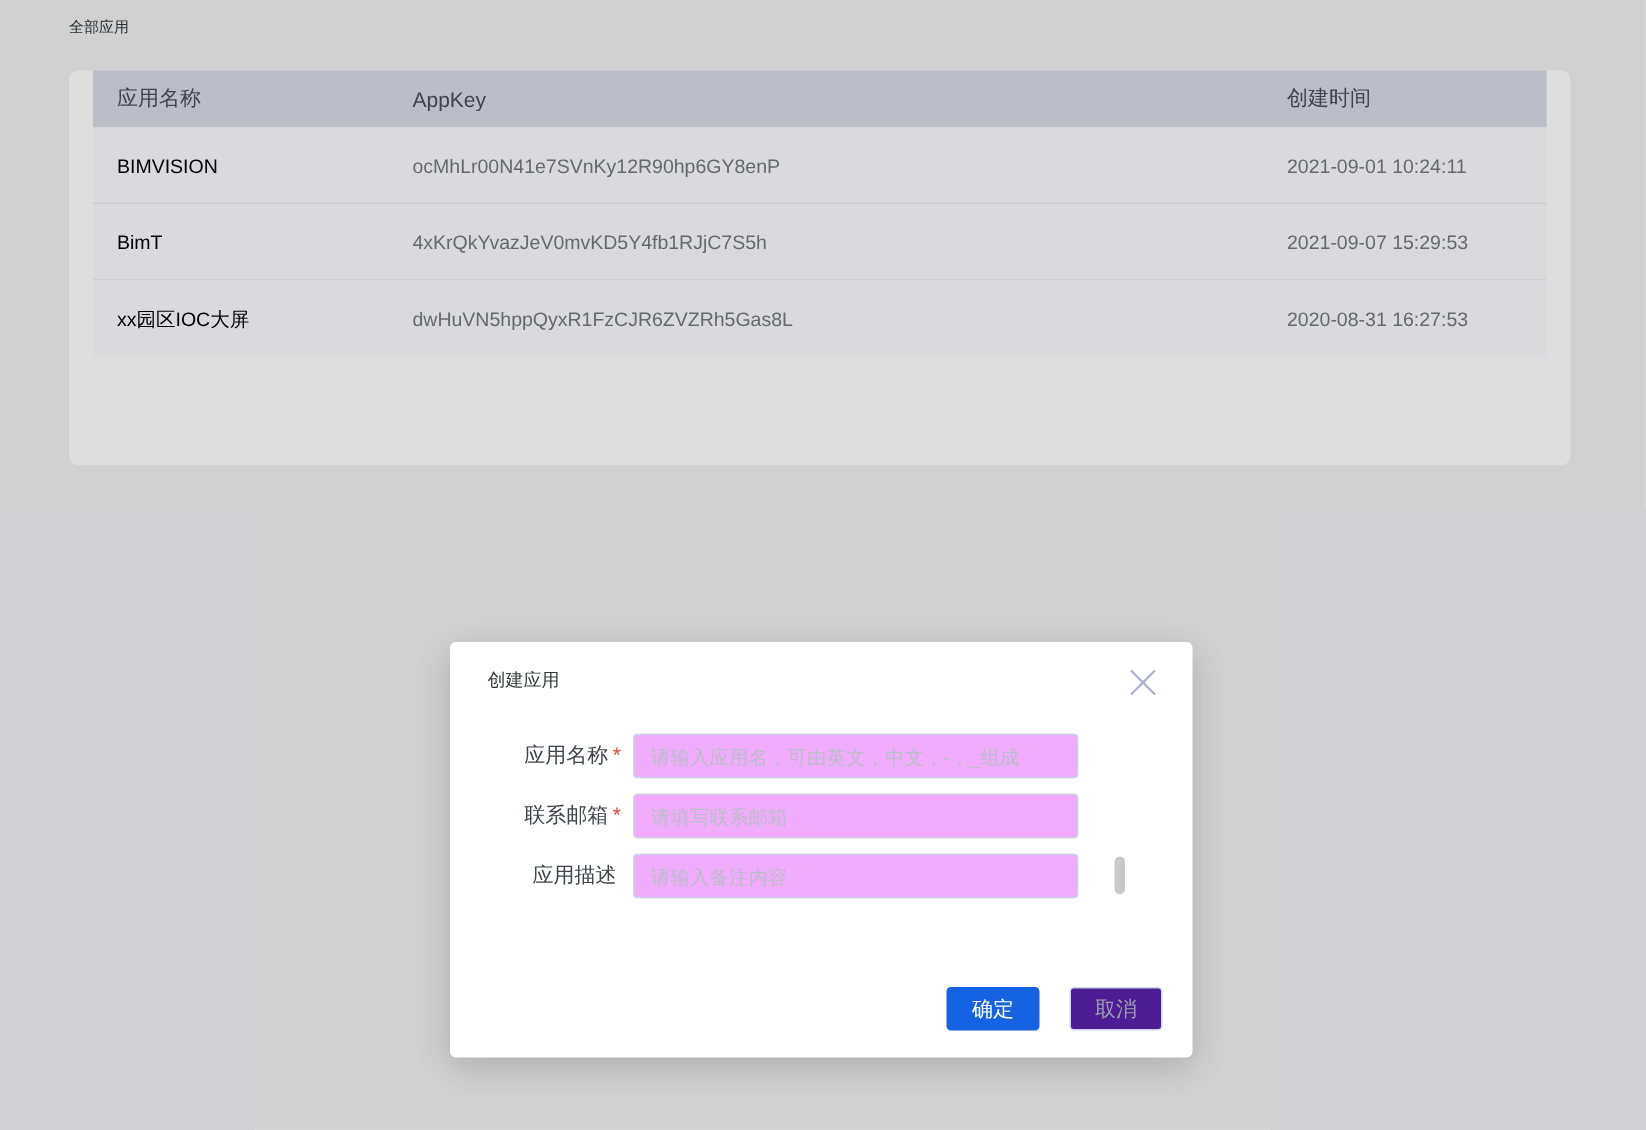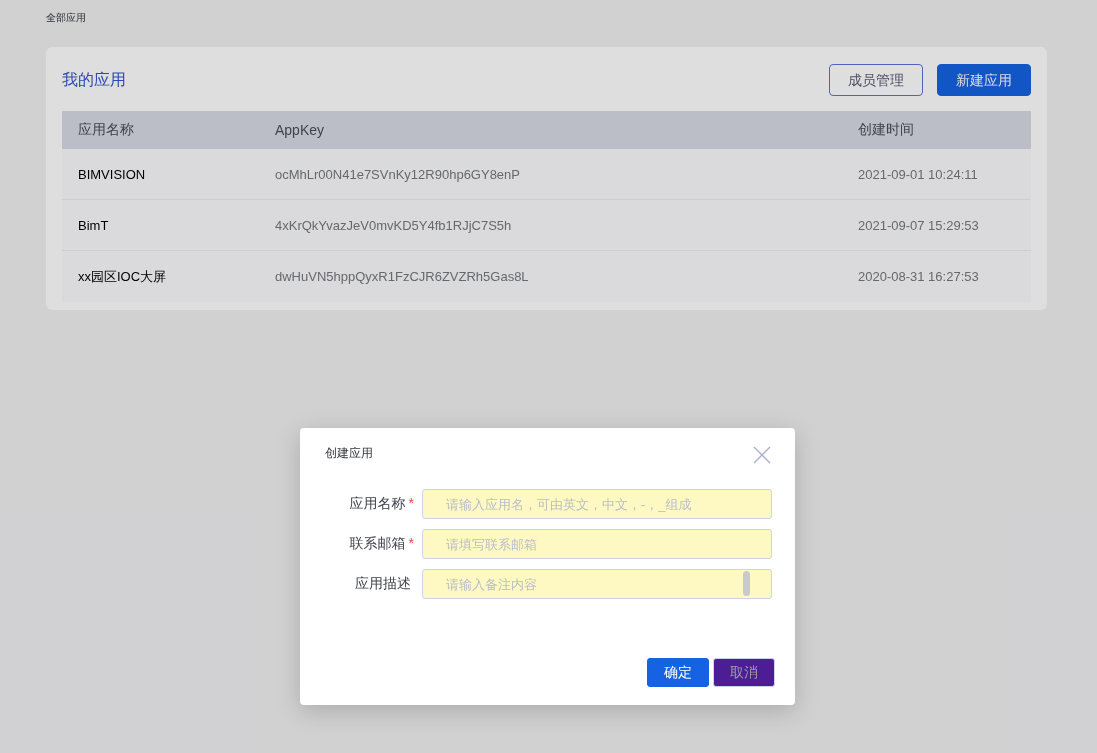--- a/index.html
+++ b/index.html
@@ -88,51 +88,44 @@
     display: flex; flex-direction: column; gap: 10px;
   }
   .form-row { display: flex; align-items: center; height: 30px; }
   .form-label {
     width: 122px; text-align: right; padding-right: 8px;
     font-size: 14px; color: #3f434c; white-space: nowrap; padding-left: 27px;
   }
   .star { color: #e8483a; margin-left: 3px; }
   .field-wrap { position: relative; width: 330px; height: 30px; }
   .field-wrap input {
-    width: 350px; height: 30px;
+    width: 297px; height: 30px;
     border: 1px solid #cdd4e6; border-radius: 3px;
-    padding: 0 23px; font-size: 13px; color: #33363c;
-    font-family: inherit; outline: none; background: #fef9c3;
+    padding: 0 11px; font-size: 13px; color: #33363c;
+    font-family: inherit; outline: none; background: #f0abfc;
   }
   .field-wrap input::placeholder { color: #b9bdc8; }
   .scroll-thumb {
     position: absolute; right: 2px; top: 2px;
     width: 7px; height: 25px;
     background: #c9c9cc; border-radius: 4px;
   }
   .modal-footer {
     position: absolute; right: 20px; top: 230px;
-    display: flex; gap: 4px;
+    display: flex; gap: 20px;
   }
   .btn-sm { height: 29px; padding: 0 16px; font-size: 14px; border-radius: 3px; line-height: 27px; }
   .btn-cancel { background: #4c1d95; border: 1px solid #ccd4e8; color: #9ba0ab; }
 </style>
 </head>
 <body>
 
 <div class="page-title">全部应用</div>
 
 <div class="card">
-  <div class="card-head">
-    <div class="card-title">我的应用</div>
-    <div class="head-buttons">
-      <button class="btn btn-outline-blue">成员管理</button>
-      <button class="btn btn-primary">新建应用</button>
-    </div>
-  </div>
 
   <div class="table">
     <div class="thead">
       <div>应用名称</div>
       <div>AppKey</div>
       <div>创建时间</div>
     </div>
 
     <div class="trow">
       <div><a class="app-link">BIMVISION</a></div>

